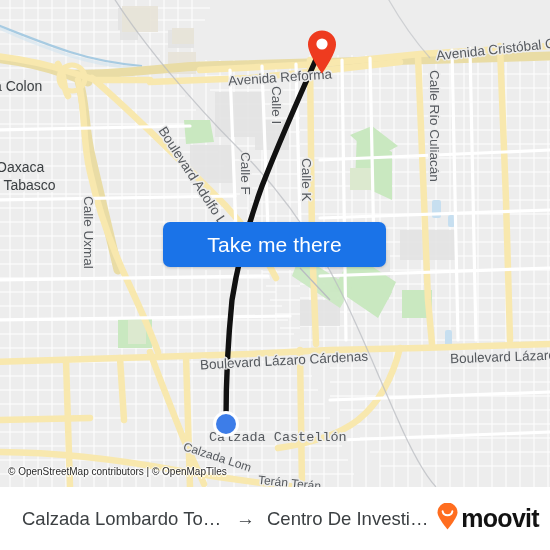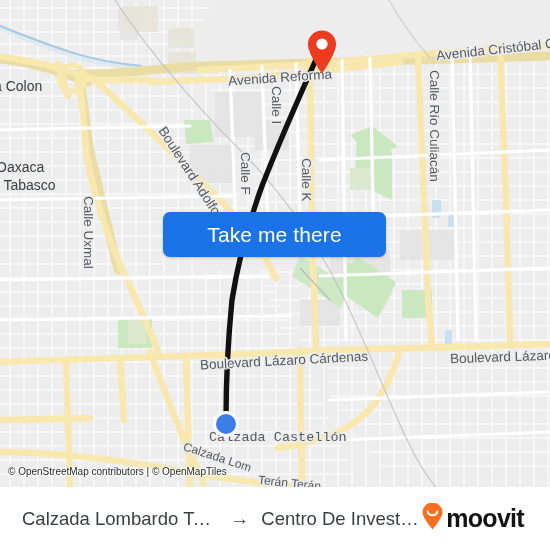--- a/index.html
+++ b/index.html
@@ -29,21 +29,21 @@
   .lbl.md{font-size:13.5px;}
   .lbl.vert{transform-origin:0 0;}
   .lbl.place{color:#3c4043;font-size:14px;}
 
   
   .pin{position:absolute;width:34px;height:46px;}
   .dot-origin{position:absolute;width:28px;height:28px;}
 
   
   .cta{
-    position:absolute;left:163px;top:212px;width:223px;height:45px;
+    position:absolute;left:163px;top:222px;width:223px;height:45px;
     background:#1a73e8;border-radius:7px;border:none;
     color:#ffffff;font-size:21px;font-family:"Liberation Sans", sans-serif;
     display:flex;align-items:center;justify-content:center;
     cursor:pointer;box-shadow:0 1px 3px rgba(0,0,0,.18);
     letter-spacing:.1px;
   }
 
   
   .attrib{
     position:absolute;left:8px;top:466px;
@@ -62,21 +62,21 @@
     display:flex;align-items:center;flex:1;min-width:0;
     padding-left:22px;gap:12px;
   }
   .froute-txt{
     font-size:18.5px;color:#3c4043;white-space:nowrap;
     overflow:hidden;text-overflow:ellipsis;
   }
   .froute-from{max-width:202px;}
   .froute-to{max-width:185px;}
   .arrow{font-size:19px;color:#3c4043;line-height:1;flex:none;}
-  .brand{display:flex;align-items:center;gap:2px;padding-right:26px;flex:none;}
+  .brand{display:flex;align-items:center;gap:2px;padding-right:11px;flex:none;}
   .brand-word{font-size:25px;font-weight:bold;color:#121212;letter-spacing:-.7px;}
 </style>
 </head>
 <body>
 
 <div class="screen">
 
   <div class="map">
 
     <svg width="550" height="487" viewBox="0 0 550 487">

